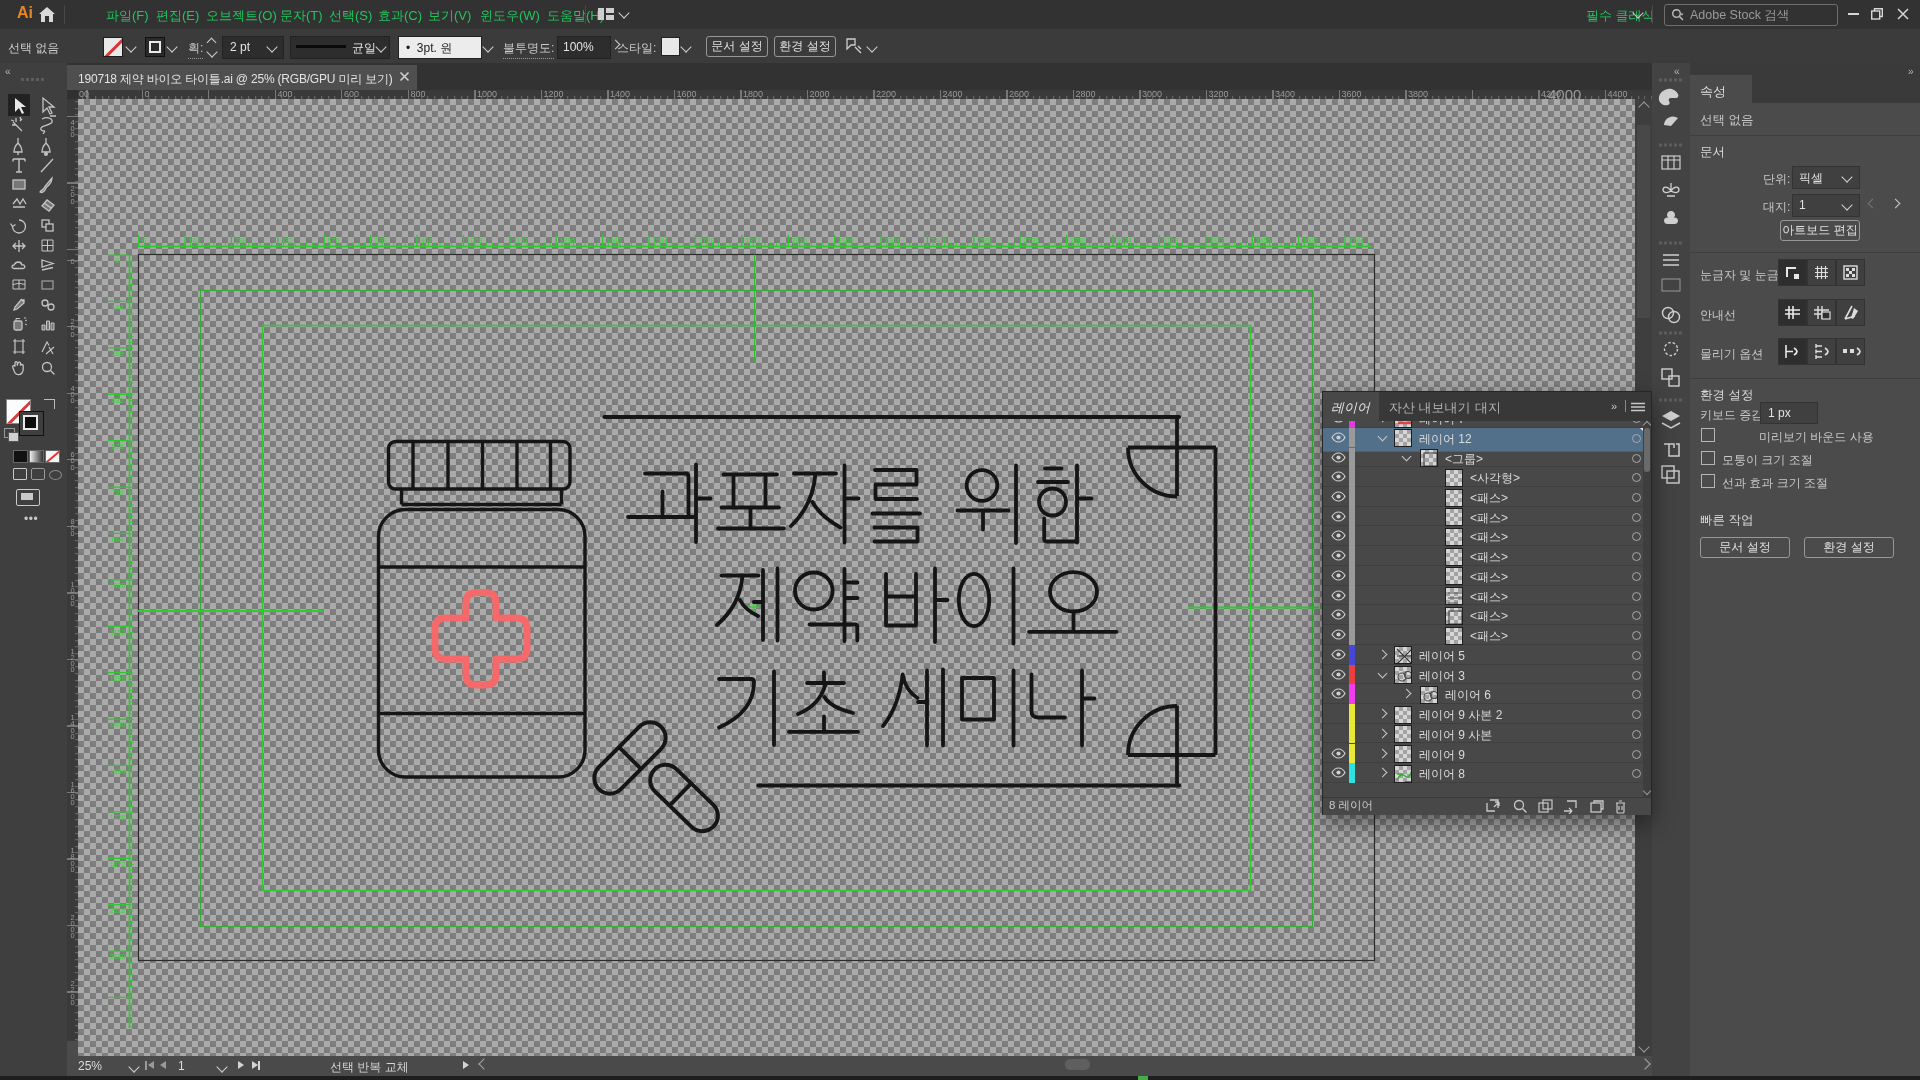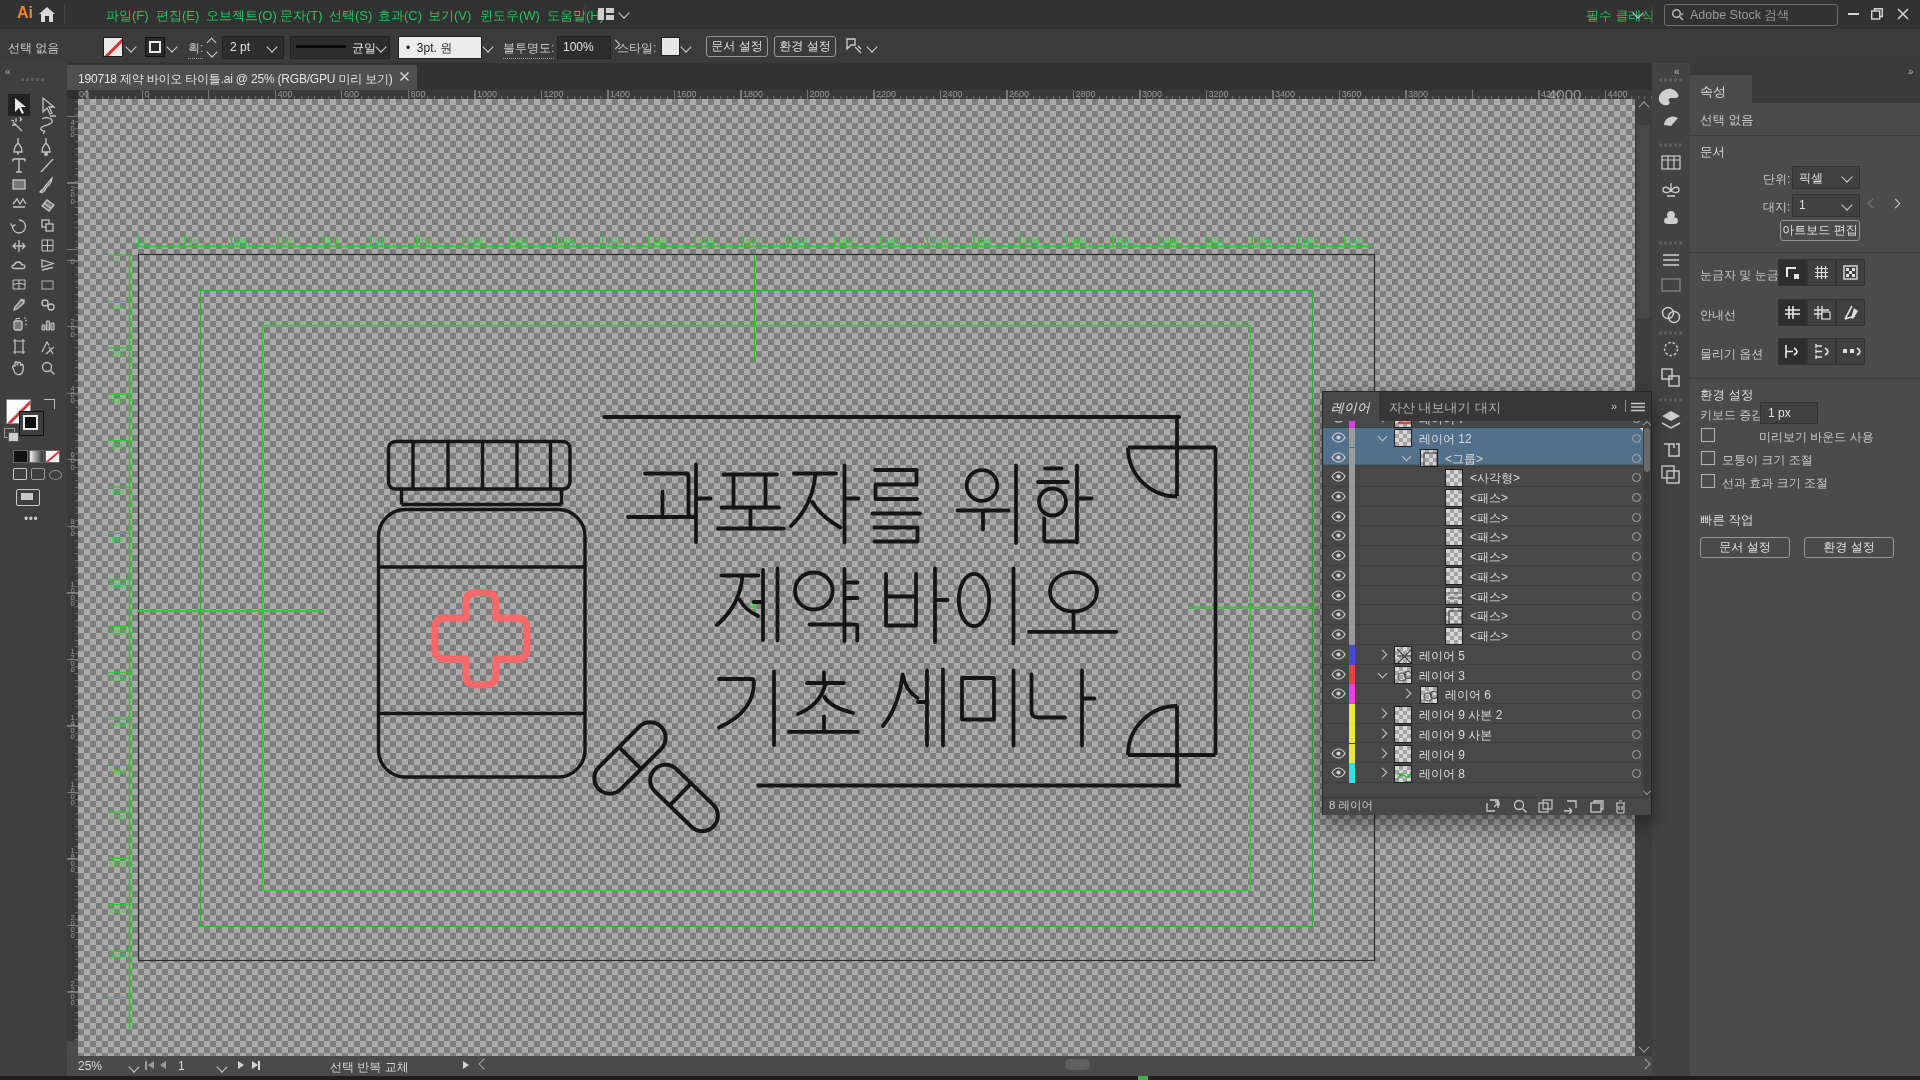--- a/index.html
+++ b/index.html
@@ -532,21 +532,21 @@
           </svg>
 <div class="abs" style="left:26px;top:0;width:5.5px;height:19.7px;background:#e23ae2;"></div>
 <div class="abs" style="left:56px;top:6px;width:6px;height:6px;border-right:1.7px solid #c8c8c8;border-bottom:1.7px solid #c8c8c8;transform:rotate(-45deg);"></div>
 <div class="abs thumbcheck" style="left:71px;top:0px;width:16px;height:16px;border:1px solid #1e1e1e;overflow:hidden;margin-top:1.5px;"><svg width="19" height="19">
               <path d="M2 6 h14 M3 12 h13" stroke="#d44" stroke-width="2.5" fill="none"></path>
               <path d="M4 3 h10" stroke="#822" stroke-width="2" fill="none"></path>
             </svg></div>
 <div class="abs" style="left:96px;top:3px;color:#dadada;font-size:12px;">레이어 7</div>
 <div class="abs" style="left:309px;top:6px;width:7px;height:7px;border:1px solid #a8a8a8;border-radius:50%;"></div>
 </div>
-<div class="abs" style="left:0;top:6.7px;width:328px;height:37px;background:#53708b;border-bottom:1px solid rgba(0,0,0,0.12);box-sizing:border-box;">
+<div class="abs" style="left:0;top:6.7px;width:328px;height:24px;background:#53708b;border-bottom:1px solid rgba(0,0,0,0.12);box-sizing:border-box;">
 <div class="abs" style="right:0;top:0;width:0;height:0;border-left:11px solid transparent;border-top:11px solid #f0f0f0;"></div>
 <svg class="abs" style="left:8px;top:4px;" width="15" height="11" viewBox="0 0 15 11">
             <path d="M1 5.5 C3 2 6 1 7.5 1 C9 1 12 2 14 5.5 C12 9 9 10 7.5 10 C6 10 3 9 1 5.5 Z" fill="none" stroke="#cfcfcf" stroke-width="1.2"></path>
             <circle cx="7.5" cy="5.5" r="2.1" fill="#cfcfcf"></circle>
           </svg>
 <div class="abs" style="left:26px;top:0;width:5.5px;height:19.7px;background:#9a9a9a;"></div>
 <div class="abs" style="left:56px;top:5px;width:6px;height:6px;border-right:1.7px solid #c8c8c8;border-bottom:1.7px solid #c8c8c8;transform:rotate(45deg);"></div>
 <div class="abs thumbcheck" style="left:71px;top:0px;width:16px;height:16px;border:1px solid #1e1e1e;overflow:hidden;margin-top:1.5px;"></div>
 <div class="abs" style="left:96px;top:3px;color:#dadada;font-size:12px;">레이어 12</div>
 <div class="abs" style="left:309px;top:6px;width:7px;height:7px;border:1px solid #a8a8a8;border-radius:50%;"></div>

